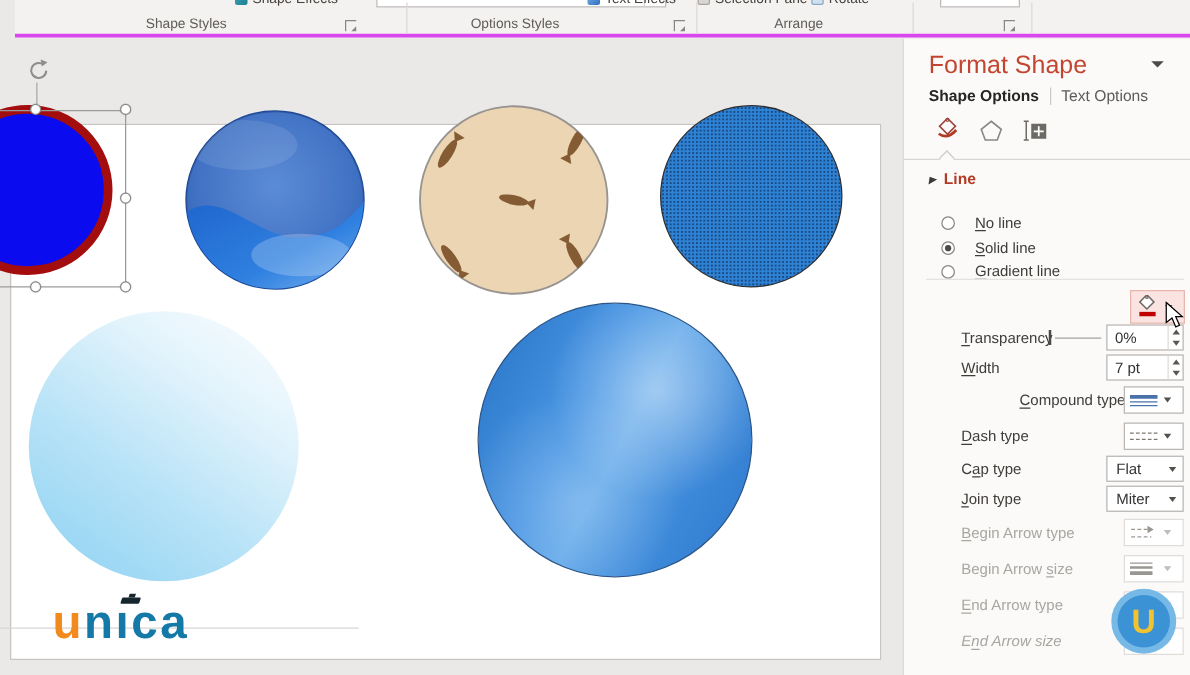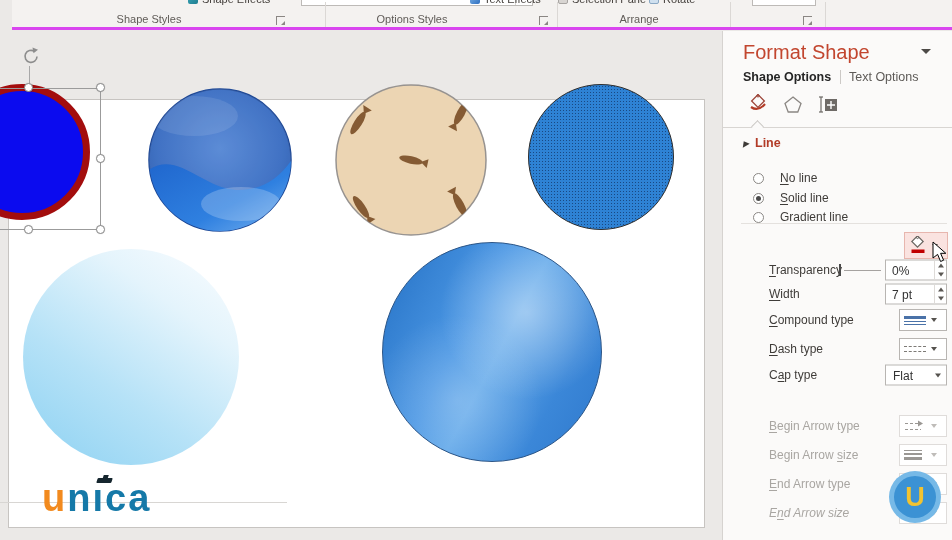--- a/index.html
+++ b/index.html
@@ -331,21 +331,21 @@
       <span><span class="u">W</span><span>idth</span></span>
       <span class="ctrl-right spinbox">
         <span class="val">7 pt</span>
         <span class="spincol">
             <span class="tri-up"></span>
             <span class="tri-dn"></span>
           </span>
       </span>
     </div>
 
-    <div class="prow" style="top:278px;">
+    <div class="prow" style="top:278px;justify-content:center;">
       <span><span class="u">C</span><span>ompound type</span></span>
       <span class="ctrl-right icondrop">
         <span class="linestack">
             <i style="height:3px;"></i>
             <i style="height:1px;"></i>
             <i style="height:1px;"></i>
           </span>
         <span class="dcaret"></span>
       </span>
     </div>
@@ -362,20 +362,27 @@
     </div>
 
     <div class="prow" style="top:333px;">
       <span><span>C</span><span class="u">a</span><span>p type</span></span>
       <span class="ctrl-right dropval">
         <span class="val">Flat</span>
         <span class="dcaret"></span>
       </span>
     </div>
 
+    <div class="prow" style="top:357px;">
+      <span><span class="u">J</span><span>oin type</span></span>
+      <span class="ctrl-right dropval">
+        <span class="val">Miter</span>
+        <span class="dcaret"></span>
+      </span>
+    </div>
 
     <div class="prow" style="top:384px;">
       <span class="dis"><span class="u">B</span><span>egin Arrow type</span></span>
       <span class="ctrl-right icondrop disb">
         <svg width="22" height="12" viewBox="0 0 22 12">
           <line x1="1" y1="3.5" x2="14" y2="3.5" stroke="#9a9793" stroke-width="1" stroke-dasharray="3,2"></line>
           <path d="M14,0.5 L19,3.5 L14,6.5 Z" fill="#9a9793"></path>
           <line x1="1" y1="9.5" x2="17" y2="9.5" stroke="#9a9793" stroke-width="1" stroke-dasharray="3,2"></line>
         </svg>
         <span class="dcaret"></span>

